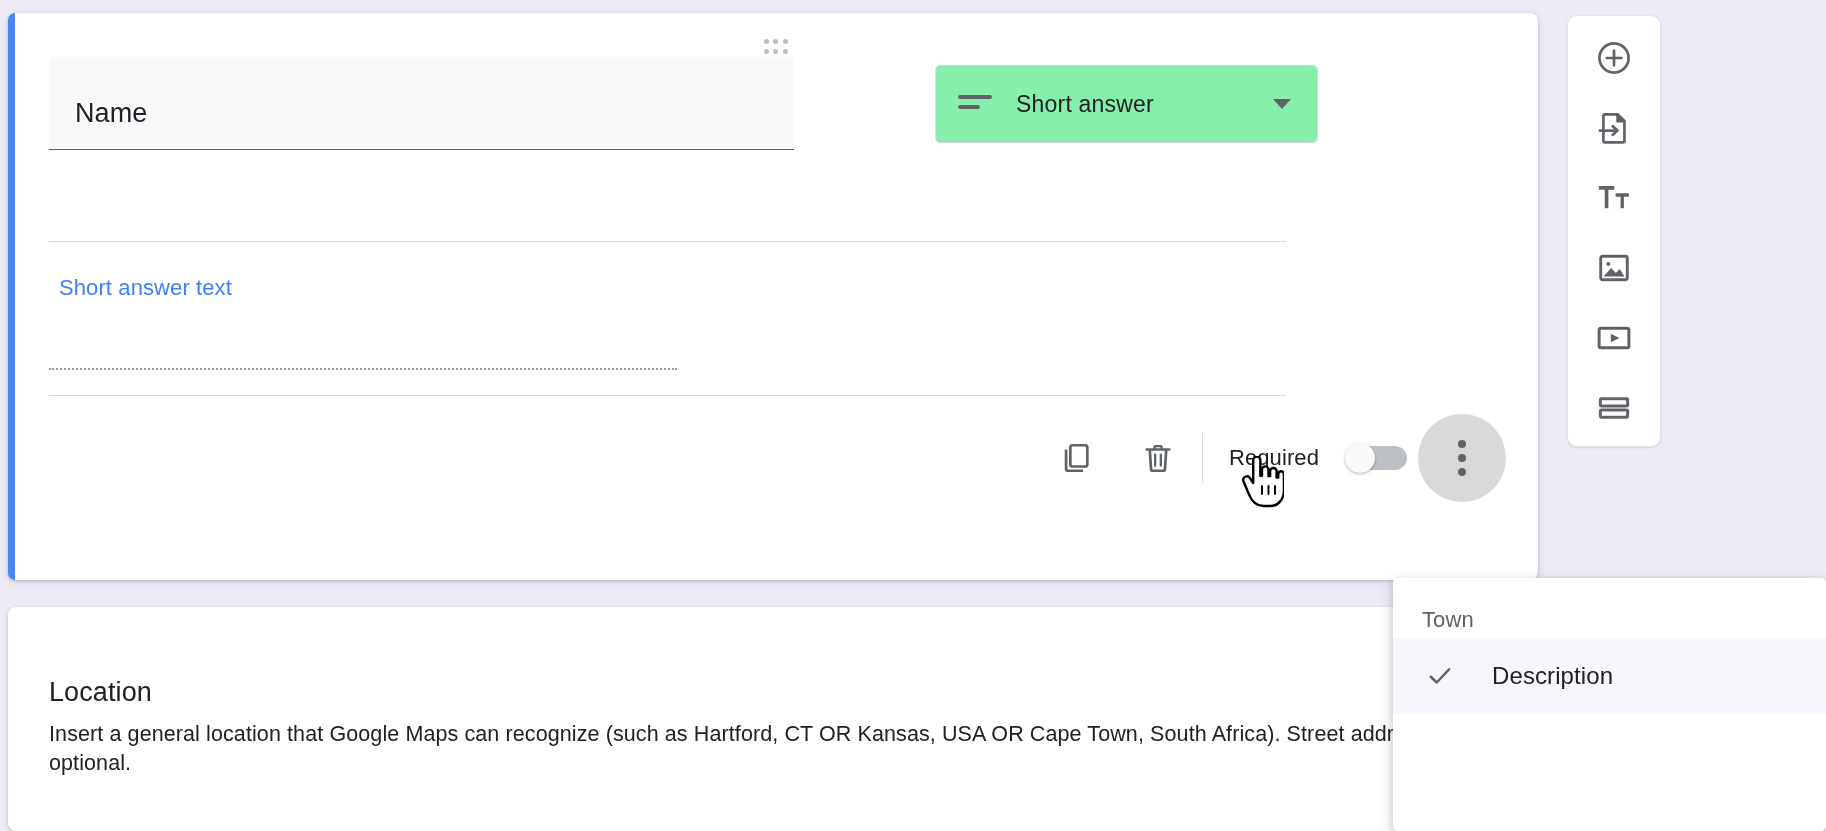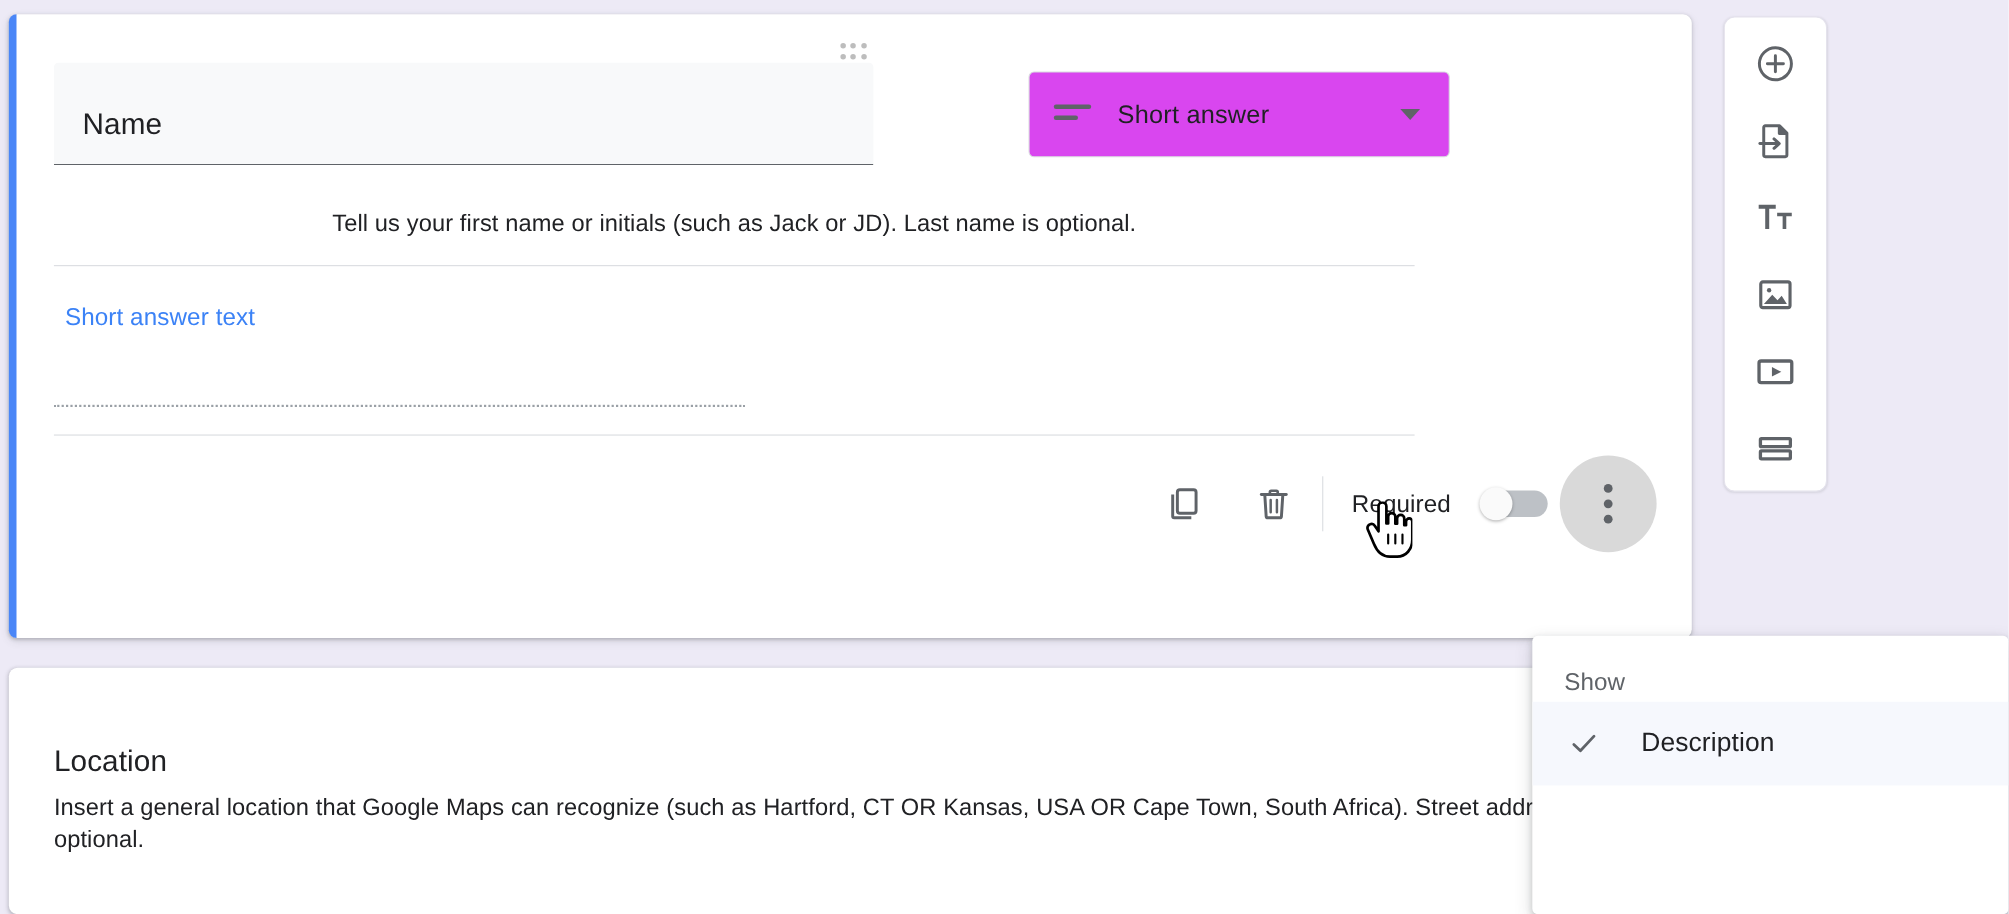--- a/index.html
+++ b/index.html
@@ -104,21 +104,21 @@
 
   
   .type-select {
     position: absolute;
     left: 886px;
     top: 8px;
     width: 383px;
     height: 78px;
     border: 1px solid #dadce0;
     border-radius: 5px;
-    background: #d946ef;
+    background: #86efac;
     box-sizing: border-box;
     cursor: pointer;
   }
   .type-icon {
     position: absolute;
     left: 22px;
     top: 50%;
     transform: translateY(-50%);
     width: 34px;
     height: 18px;
@@ -427,21 +427,20 @@
         <div class="type-select">
           <div class="type-icon">
             <span class="l1"></span>
               <span class="l2"></span>
           </div>
           <div class="type-label">Short answer</div>
           <div class="type-caret"></div>
         </div>
       </div>
 
-      <div class="desc-text">Tell us your first name or initials (such as Jack or JD). Last name is optional.</div>
       <div class="desc-underline"></div>
 
       <div class="answer-placeholder">Short answer text</div>
       <div class="answer-dotted"></div>
 
       <div class="bottom-divider"></div>
 
       <div class="footer-tools">
 
         <div class="tool-btn">
@@ -529,21 +528,21 @@
     <div class="side-btn">
       <svg width="38" height="38" viewBox="0 0 24 24">
         <rect x="3.4" y="6.2" width="17.2" height="4.6" rx="0.6" fill="none" stroke="#5f6368" stroke-width="1.9"></rect>
         <rect x="3.4" y="13.2" width="17.2" height="4.6" rx="0.6" fill="none" stroke="#5f6368" stroke-width="1.9"></rect>
       </svg>
     </div>
 
   </div>
 
   <div class="menu">
-    <div class="menu-header">Show</div>
+    <div class="menu-header">Town</div>
 
     <div class="menu-item first">
       <span class="menu-check">
         <svg width="30" height="30" viewBox="0 0 24 24">
           <path d="M4.6 12.6 L9.4 17.2 L19.3 6.6" fill="none" stroke="#5f6368" stroke-width="2" stroke-linecap="round" stroke-linejoin="round"></path>
         </svg>
       </span>
       <span class="menu-label">Description</span>
     </div>
 

